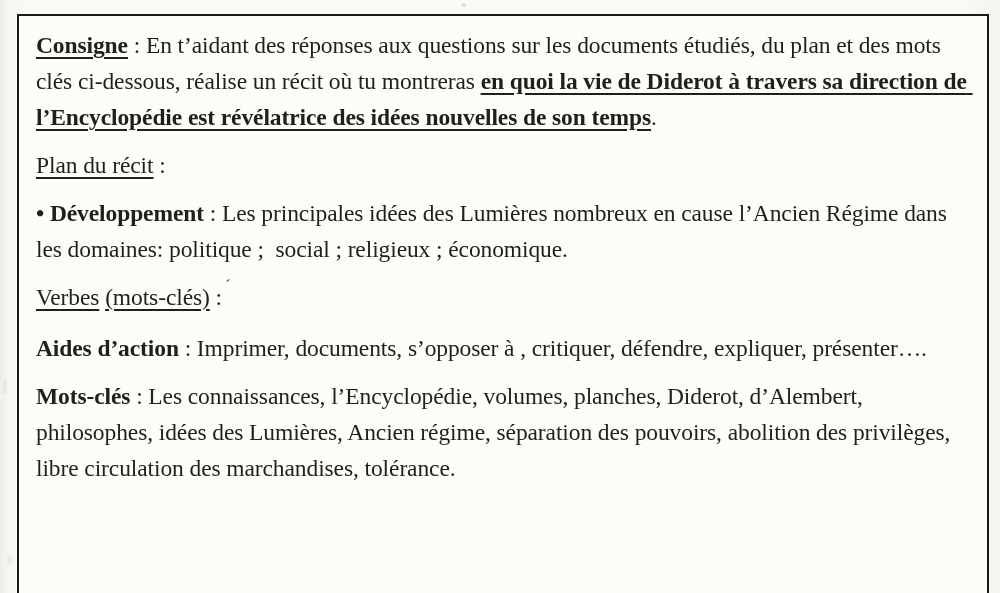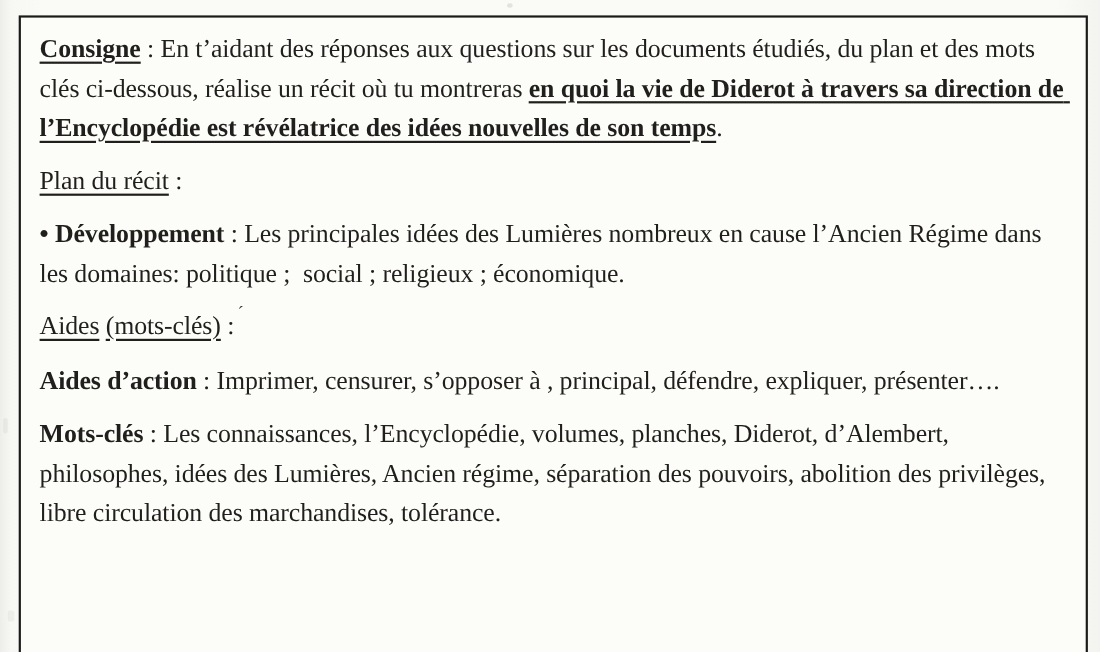--- a/index.html
+++ b/index.html
@@ -44,20 +44,20 @@
 
   <div class="frame">
 
     <p class="line"><span class="b u">Consigne</span><span> : </span><span>En t’aidant des réponses aux questions sur les documents étudiés, du plan et des mots clés ci-dessous, réalise un récit où tu montreras </span><span class="b u">en quoi la vie de Diderot à travers sa direction de l’Encyclopédie est révélatrice des idées nouvelles de son temps</span><span>.</span></p>
 
     <p class="line"><span class="ut">Plan du récit</span><span> :</span></p>
 
 
     <p class="line"><span class="b">• </span><span class="b">Développement</span><span> : </span><span>Les principales idées des Lumières nombreux en cause l’Ancien Régime dans les domaines: politique ;  social ; religieux ; économique.</span></p>
 
-    <p class="line"><span class="ut">Aides</span><span> </span><span class="ut">(mots-clés)</span><span> :</span><span class="stray">´</span></p>
+    <p class="line"><span class="ut">Verbes</span><span> </span><span class="ut">(mots-clés)</span><span> :</span><span class="stray">´</span></p>
 
-    <p class="line"><span class="b">Aides d’action</span><span> : </span><span>Imprimer, censurer, s’opposer à , principal, défendre, expliquer, présenter….</span></p>
+    <p class="line"><span class="b">Aides d’action</span><span> : </span><span>Imprimer, documents, s’opposer à , critiquer, défendre, expliquer, présenter….</span></p>
 
     <p class="line"><span class="b">Mots-clés</span><span> : </span><span>Les connaissances, l’Encyclopédie, volumes, planches, Diderot, d’Alembert, philosophes, idées des Lumières, Ancien régime, séparation des pouvoirs, abolition des privilèges, libre circulation des marchandises, tolérance.</span></p>
 
   </div>
 </div>
 
 </body></html>

